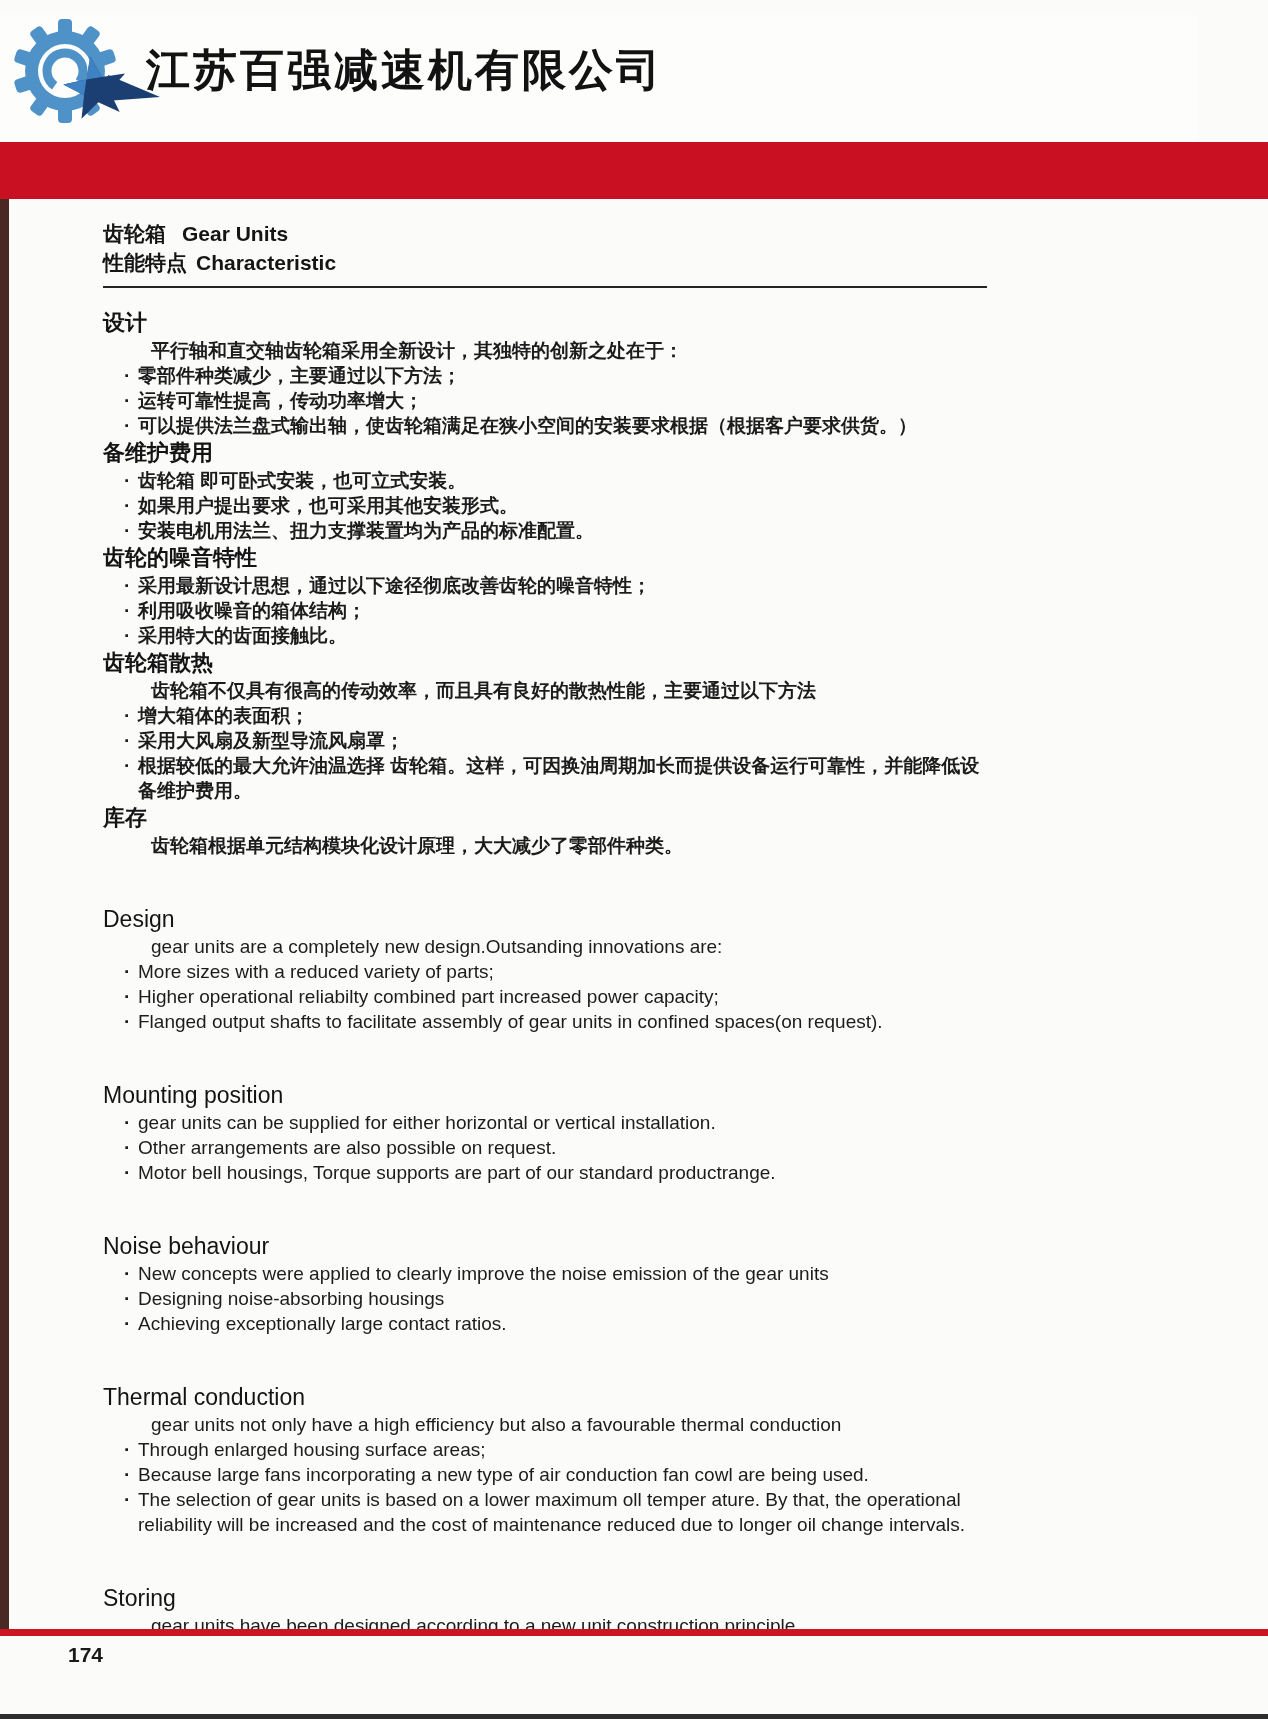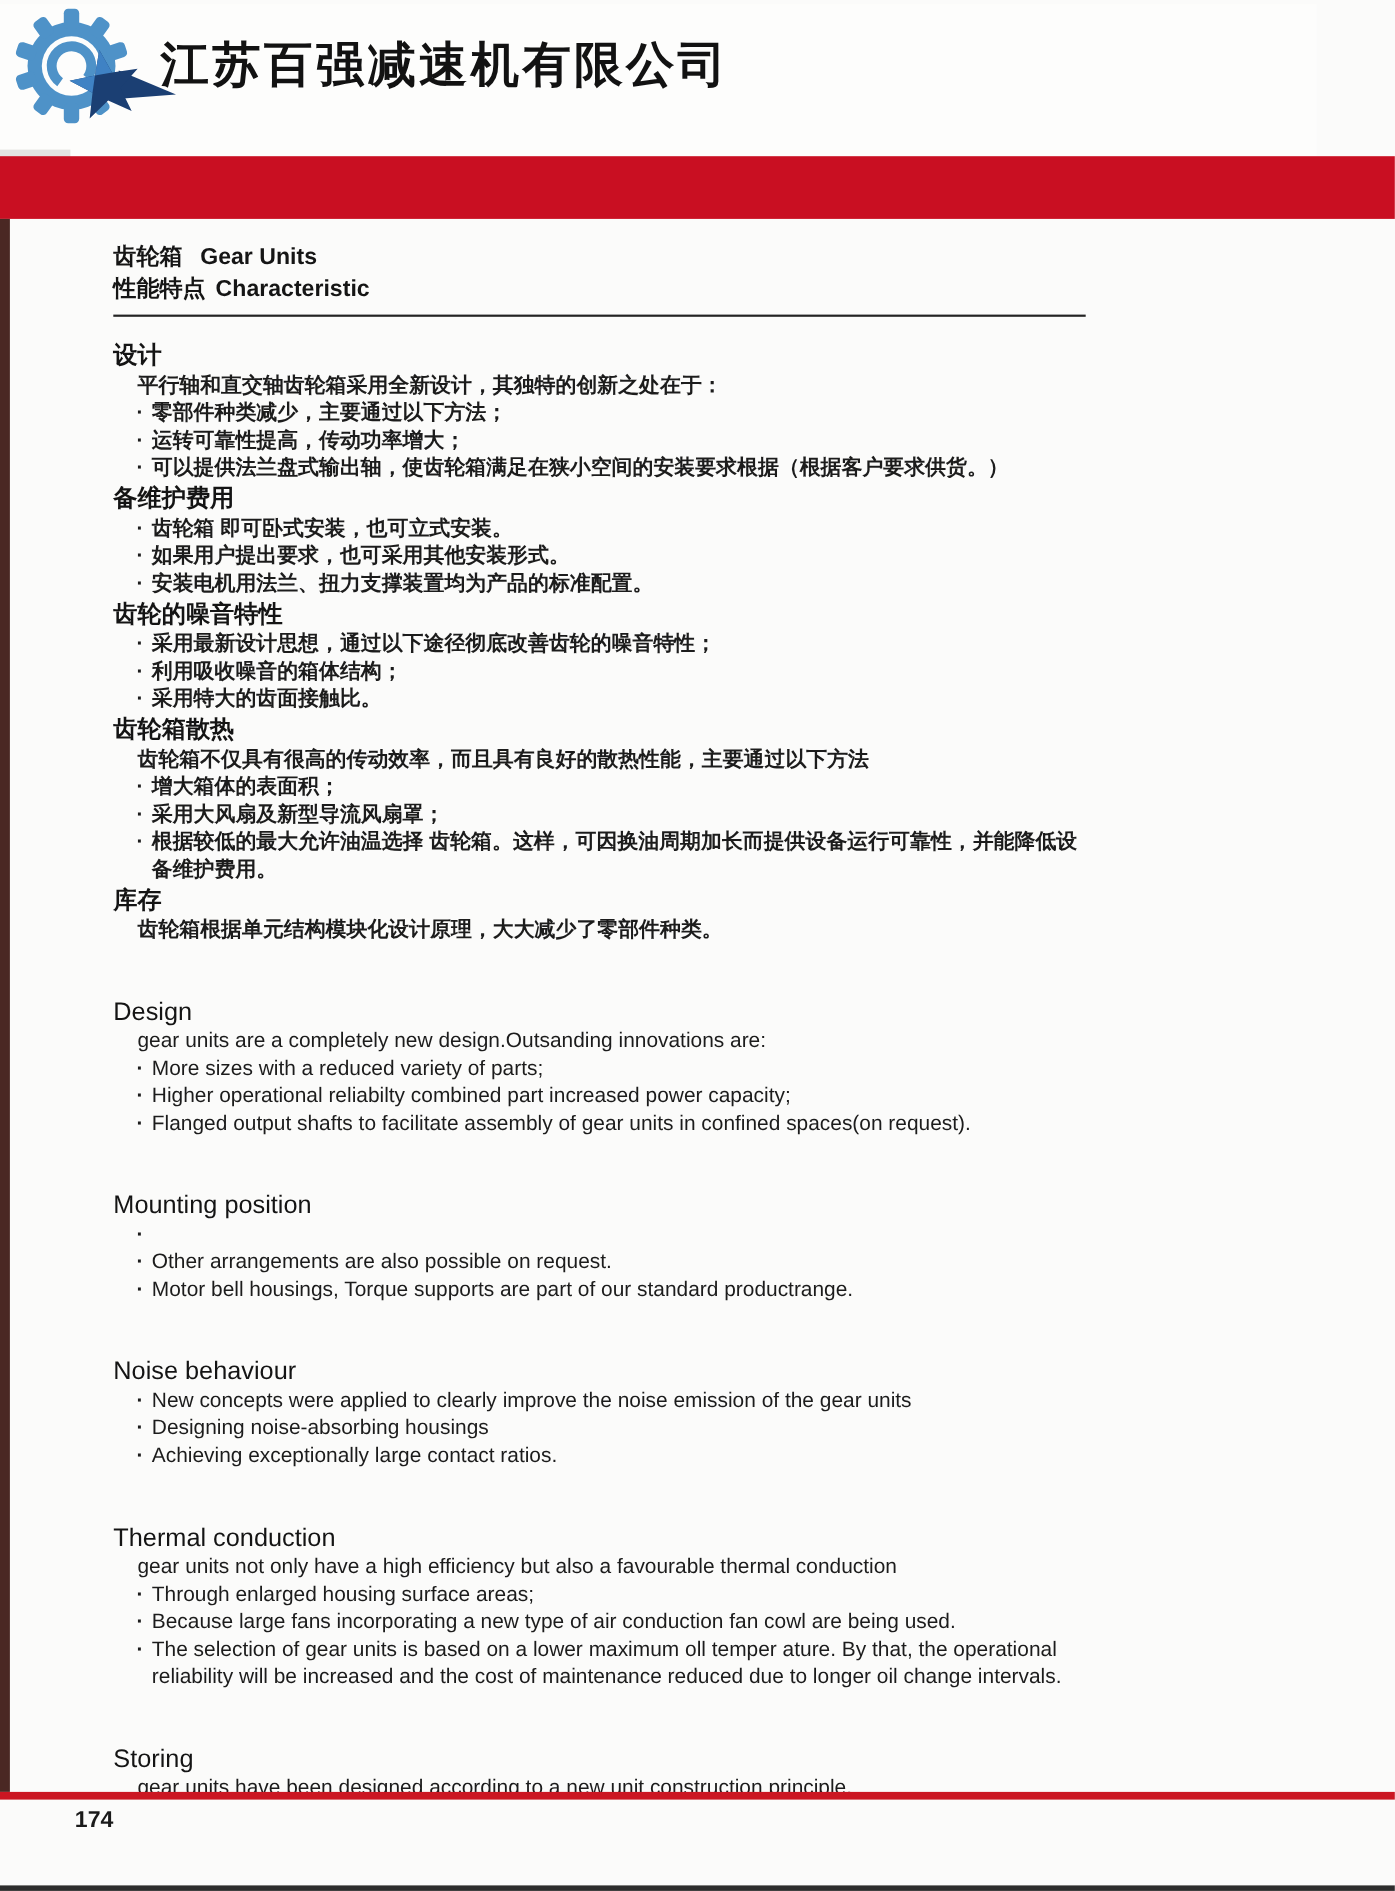--- a/index.html
+++ b/index.html
@@ -4,42 +4,42 @@
 <style>
   * { margin:0; padding:0; box-sizing:border-box; }
   html,body { width:1268px; height:1719px; }
   body {
     position:relative;
     background:#fbfbfa;
     color:#1c1c1c;
     font-family:"Liberation Sans","DejaVu Sans",sans-serif;
     overflow:hidden;
   }
-  .header { position:absolute; top:4px; left:0; width:1197px; height:142px; background:#fdfdfc; }
+  .header { position:absolute; top:15px; left:0; width:1197px; height:142px; background:#fdfdfc; }
   .logo-box { position:absolute; left:8px; top:2px; width:160px; height:118px; }
   .company-name {
     position:absolute; left:146px; top:26px;
     font-size:44px; font-weight:700; letter-spacing:3px; color:#121212;
     font-family:"DejaVu Sans","Liberation Sans",sans-serif;
     white-space:nowrap;
   }
   .scan-tab { position:absolute; left:0; top:132px; width:64px; height:10px; background:#e3e3e1; }
   .red-band { position:absolute; top:142px; left:0; width:1268px; height:57px; background:#c90f22; }
   .left-bar { position:absolute; top:199px; left:0; width:9px; height:1430px; background:#4a2823; }
 
   main { position:absolute; top:199px; left:103px; width:1085px; }
   .doc-title { padding-top:20px; font-size:21px; font-weight:700; line-height:29px; color:#151515; }
   .doc-title .gap1 { display:inline-block; width:16px; }
   .doc-title .gap2 { display:inline-block; width:9px; }
   .title-rule { border:none; border-top:2px solid #242424; margin-top:9px; width:884px; }
 
   #sections { margin-top:22px; font-size:19px; }
   .section-heading { font-size:22px; font-weight:700; line-height:26px; margin:2px 0 2px; color:#141414; }
   .section.en .section-heading { font-weight:400; font-size:23px;margin-top:48px; }
-  .intro { margin-left:22px; line-height:25px; }
+  .intro { margin-left:48px; line-height:25px; }
   .section.zh .intro, .section.zh .bullet-text, .section.zh .cont-line { font-weight:700; }
   .bullet-row { display:flex; line-height:25px; }
   .bullet-dot { width:10px; margin-left:21px; flex:0 0 10px; font-weight:700; }
   .bullet-text { margin-left:4px; }
   .cont-line { margin-left:35px; line-height:25px; }
 
   .footer-rule { position:absolute; top:1629px; left:0; width:1268px; height:7px; background:#cb1622; }
   .page-number { position:absolute; top:1643px; left:68px; font-size:21px; font-weight:700; color:#1a1a1a; }
   .bottom-edge { position:absolute; bottom:0; left:0; width:1268px; height:5px; background:#2d2d2d; }
 </style>
@@ -168,20 +168,21 @@
         </div>
         <div class="bullet-row">
           <span class="bullet-dot">·</span>
           <span class="bullet-text">Flanged output shafts to facilitate assembly of gear units in confined spaces(on request).</span>
         </div>
       </section>
       <section class="section en">
         <div class="section-heading">Mounting position</div>
         <div class="bullet-row">
           <span class="bullet-dot">·</span>
+          <span class="bullet-text">gear units can be supplied for either horizontal or vertical installation.</span>
         </div>
         <div class="bullet-row">
           <span class="bullet-dot">·</span>
           <span class="bullet-text">Other arrangements are also possible on request.</span>
         </div>
         <div class="bullet-row">
           <span class="bullet-dot">·</span>
           <span class="bullet-text">Motor bell housings, Torque supports are part of our standard productrange.</span>
         </div>
       </section>

